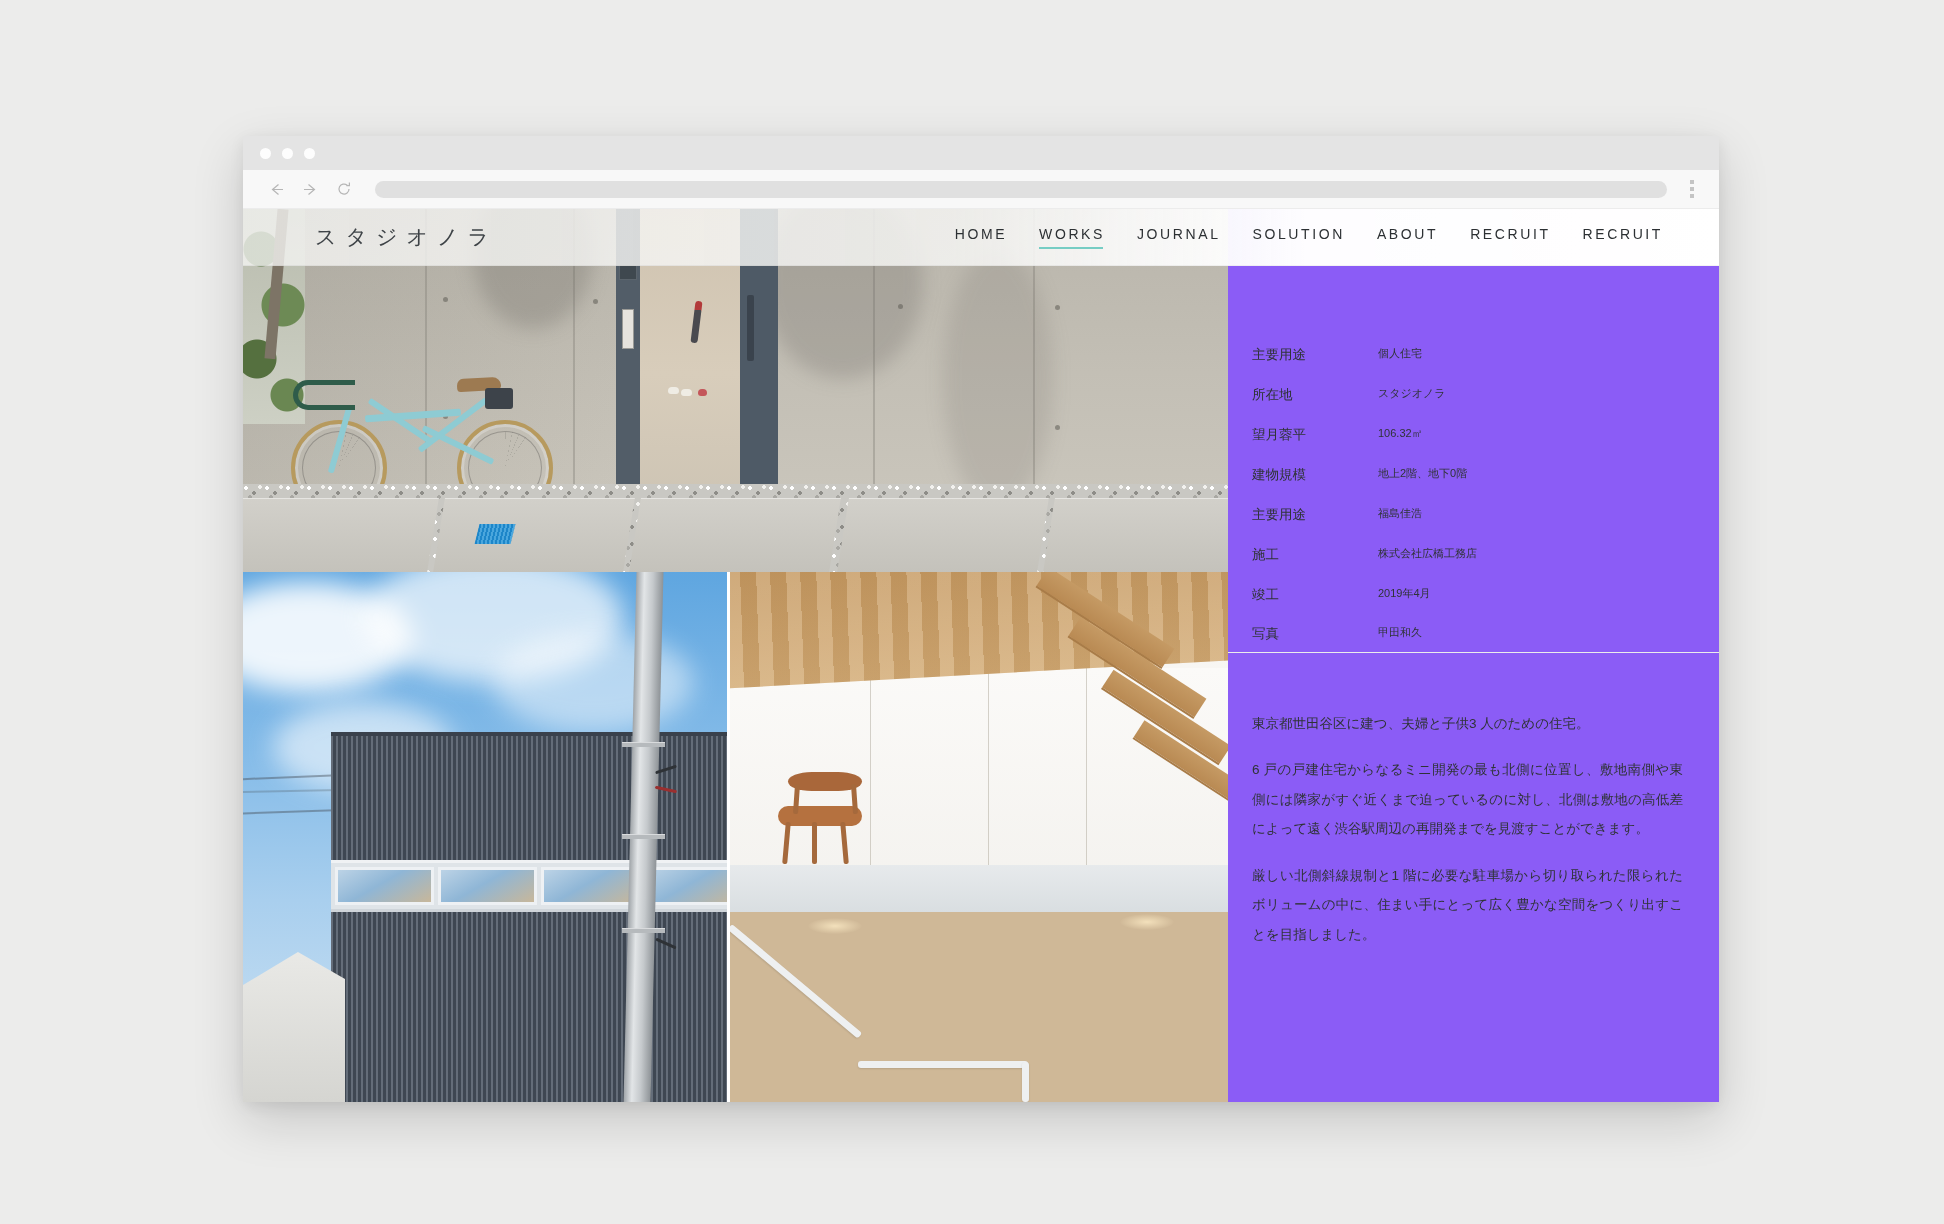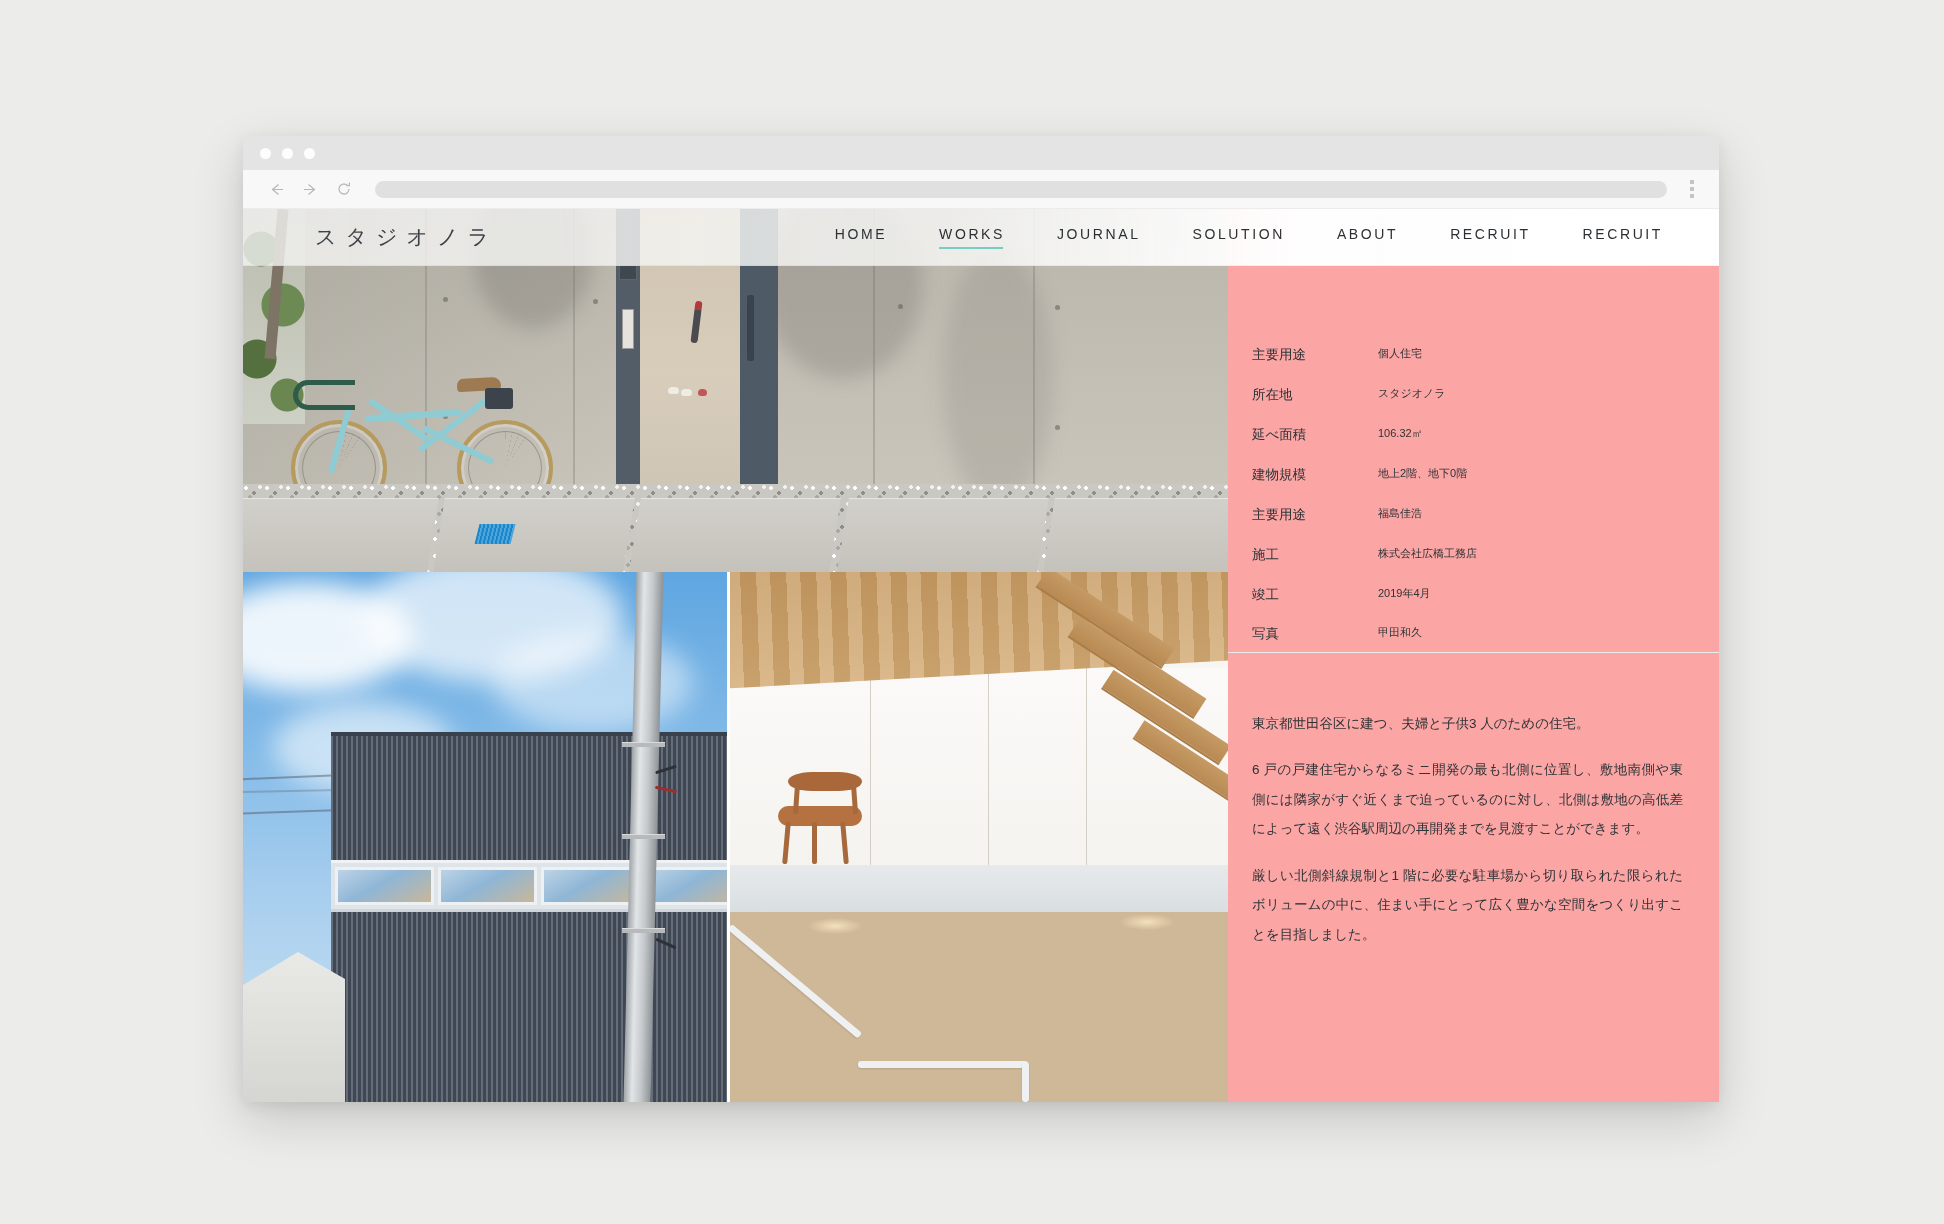--- a/index.html
+++ b/index.html
@@ -107,21 +107,21 @@
     font-size: 21px;
     letter-spacing: 9px;
     color: #3e4347;
     font-weight: 400;
     white-space: nowrap;
   }
   .mainnav {
     margin-left: auto;
     margin-right: 56px;
     display: flex;
-    gap: 52px;
+    gap: 32px;
   }
   .navlink {
     position: relative;
     font-size: 14px;
     letter-spacing: 2.6px;
     color: #2c3033;
     white-space: nowrap;
     padding-bottom: 7px;
   }
   .navlink.active::after {
@@ -141,21 +141,21 @@
   }
   .gallery {
     width: 985px;
     flex: none;
     display: flex;
     flex-direction: column;
     background: #ffffff;
   }
   .detail {
     flex: 1;
-    background: #fca5a5;
+    background: #8b5cf6;
     position: relative;
   }
 
   
   .photo-hero {
     position: relative;
     height: 363px;
     overflow: hidden;
     background: #bdbab2;
   }
@@ -718,21 +718,21 @@
         <div class="spec-table">
           <div class="spec-row">
             <div class="spec-label">主要用途</div>
             <div class="spec-value">個人住宅</div>
           </div>
           <div class="spec-row">
             <div class="spec-label">所在地</div>
             <div class="spec-value">スタジオノラ</div>
           </div>
           <div class="spec-row">
-            <div class="spec-label">延べ面積</div>
+            <div class="spec-label">望月蓉平</div>
             <div class="spec-value">106.32㎡</div>
           </div>
           <div class="spec-row">
             <div class="spec-label">建物規模</div>
             <div class="spec-value">地上2階、地下0階</div>
           </div>
           <div class="spec-row">
             <div class="spec-label">主要用途</div>
             <div class="spec-value">福島佳浩</div>
           </div>

